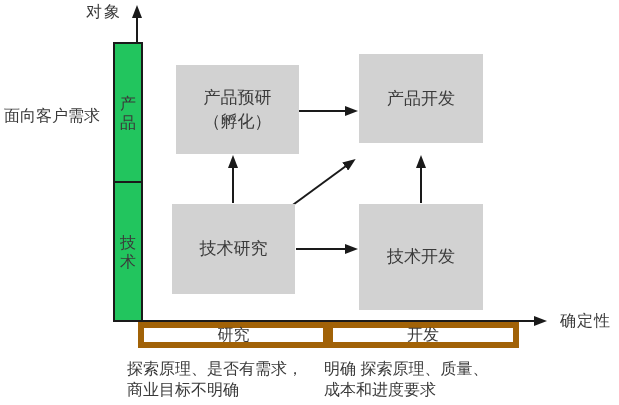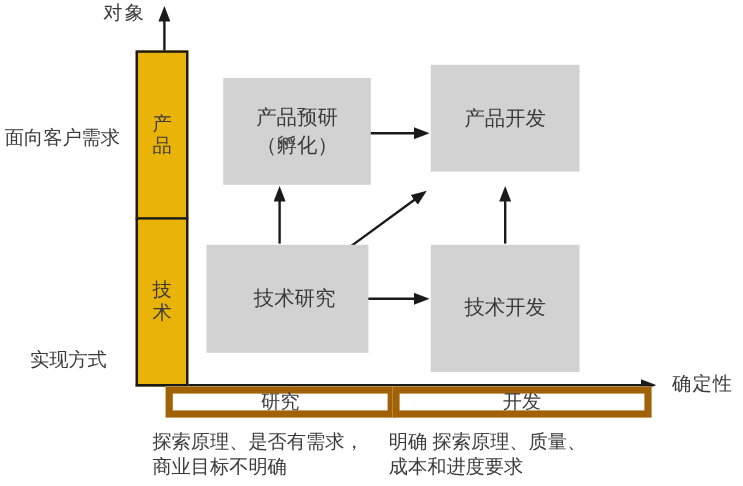--- a/index.html
+++ b/index.html
@@ -39,22 +39,22 @@
     font-size: 16px;
     line-height: 19px;
     text-align: center;
   }
   #row-label-product { left: 0px;  top: 106px; width: 104px; }
   #row-label-tech    { left: 5px;  top: 234px; width: 104px; }
 
   .vcell {
     position: absolute;
     left: 113px;
-    width: 44px;
-    background: #eab308;
+    width: 30px;
+    background: #22c55e;
     border: 2px solid #1a1a1a;
     box-sizing: border-box;
     display: flex;
     align-items: center;
     justify-content: center;
   }
   #cell-product { top: 42px;  height: 141px; }
   #cell-tech    { top: 181px; height: 141px; }
   .vcell .vtext {
     display: block;
@@ -69,39 +69,39 @@
     position: absolute;
     background: #d2d2d2;
     display: flex;
     flex-direction: column;
     align-items: center;
     justify-content: center;
     font-size: 17px;
     line-height: 24px;
     text-align: center;
   }
-  #box-product-preresearch { left: 186px; top: 65px;  width: 123px; height: 89px; text-align: right; }
+  #box-product-preresearch { left: 176px; top: 65px;  width: 123px; height: 89px; text-align: right; }
   #box-product-development { left: 359px; top: 54px;  width: 124px; height: 89px; }
-  #box-tech-research       { left: 172px; top: 204px; width: 123px; height: 90px; padding-left: 12px; }
+  #box-tech-research       { left: 172px; top: 204px; width: 123px; height: 90px; }
   #box-tech-development    { left: 359px; top: 204px; width: 124px; height: 106px; }
 
   .hcell {
     position: absolute;
     top: 322px;
     height: 26px;
     background: #ffffff;
     border: 6px solid #a16207;
     box-sizing: border-box;
     display: flex;
     align-items: center;
     justify-content: center;
     font-size: 16px;
   }
   #cell-research { left: 138px; width: 191px; }
-  #cell-develop  { left: 327px; width: 216px; }
+  #cell-develop  { left: 327px; width: 192px; }
 
   .annotation {
     position: absolute;
     top: 358px;
     width: 200px;
     font-size: 16px;
     line-height: 21px;
     text-align: left;
   }
   #annotation-research { left: 127px; }
@@ -135,21 +135,20 @@
     <line class="stroke" x1="421" y1="203" x2="421" y2="167" marker-end="url(#ah)"></line>
     <line class="stroke" x1="290" y1="207" x2="346" y2="166" marker-end="url(#ah)"></line>
   </svg>
 
   <div class="lbl axis-label" id="y-axis-label">对象</div>
   <div class="lbl axis-label" id="x-axis-label">确定性</div>
 
   <div class="lbl row-label" id="row-label-product">面向客户需求</div>
   <div class="lbl row-label" id="row-label-tech">
     <br>
-    <span>实现方式</span>
   </div>
 
   <div class="vcell" id="cell-product">
     <span class="vtext">产品</span>
   </div>
   <div class="vcell" id="cell-tech">
     <span class="vtext">技术</span>
   </div>
 
   <div class="graybox" id="box-product-preresearch">

